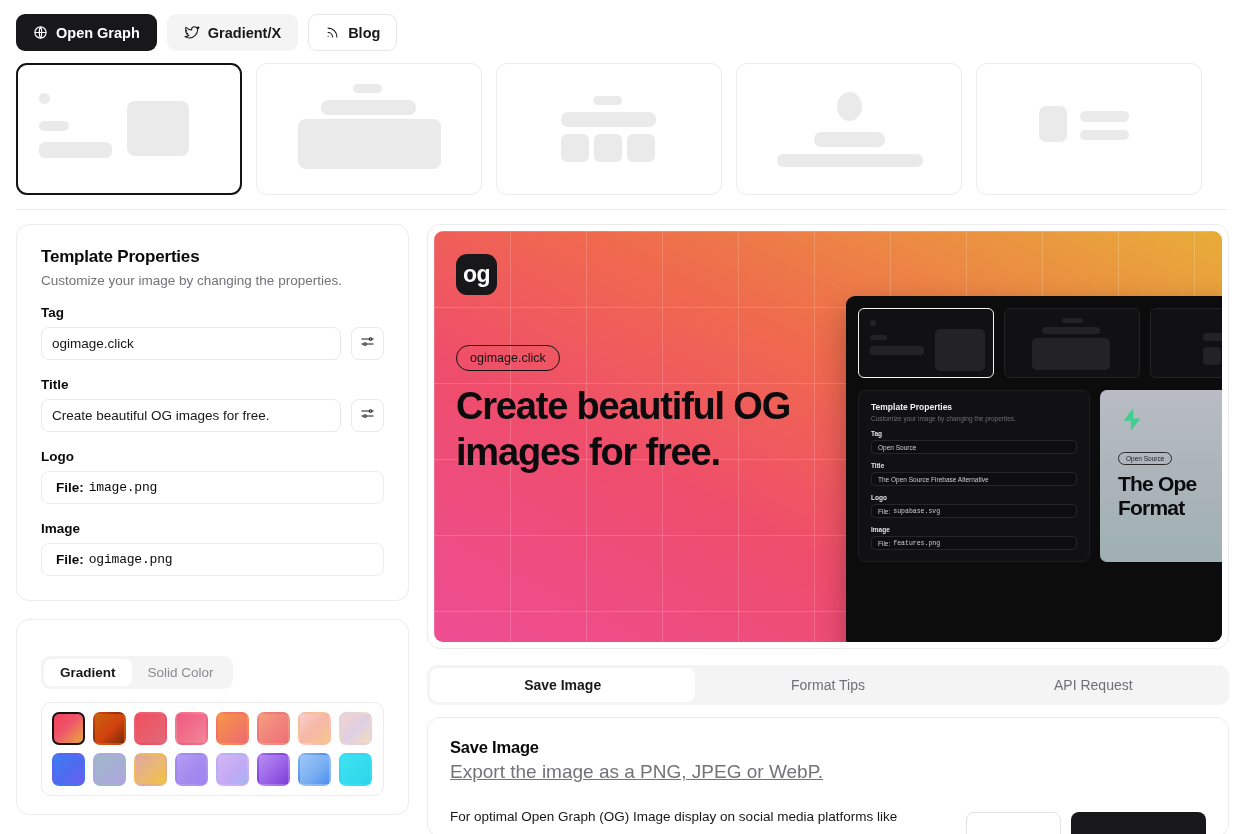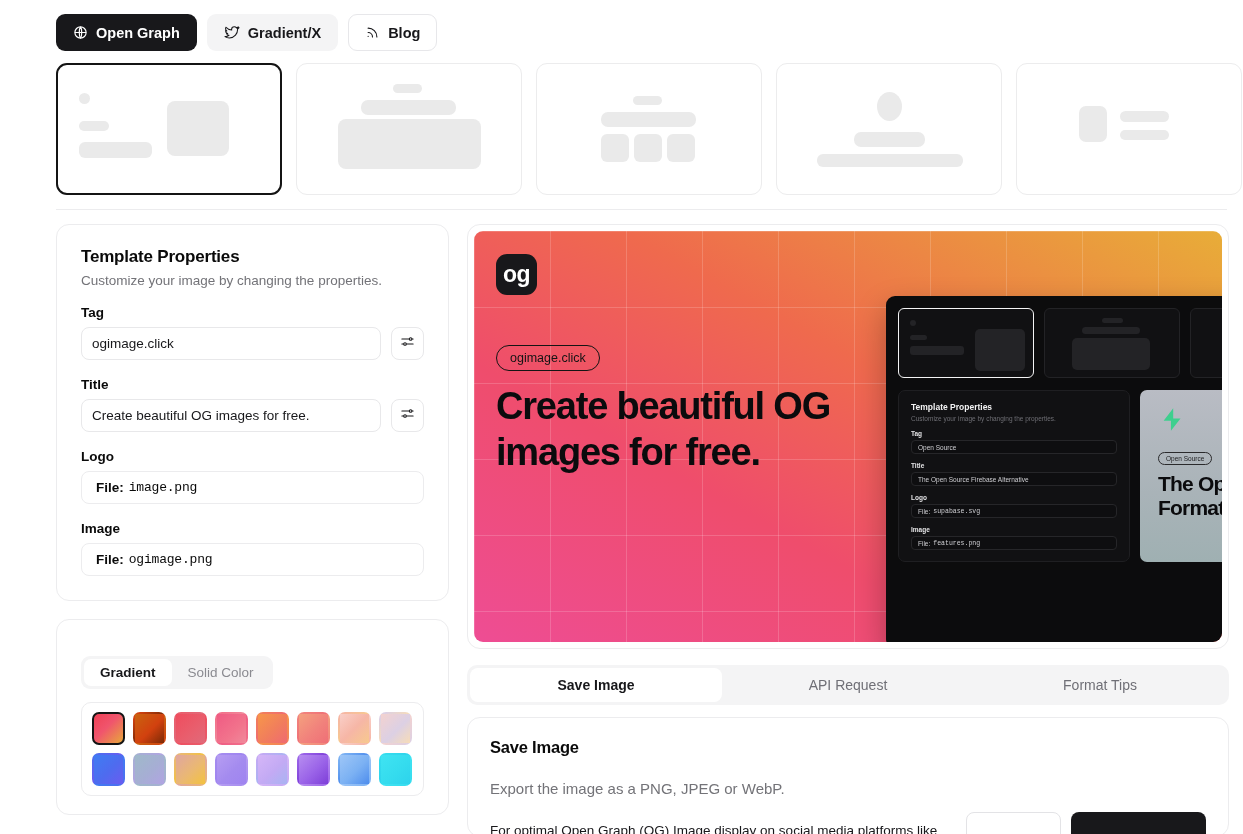--- a/index.html
+++ b/index.html
@@ -4,21 +4,21 @@
 <title>OG Image Generator</title>
 <style>
   * { box-sizing: border-box; margin: 0; padding: 0; }
   html, body {
     width: 1243px; height: 834px;
     background: #ffffff;
     font-family: "Liberation Sans", sans-serif;
     color: #0a0a0a;
     overflow: hidden;
   }
-  .app { position: relative; width: 1243px; height: 834px; padding-left: 40px; }
+  .app { position: relative; width: 1243px; height: 834px; }
 
   
   .toptabs {
     display: flex; align-items: center; gap: 10px;
     padding: 14px 16px 12px 16px;
   }
   .ttab {
     display: inline-flex; align-items: center; gap: 8px;
     height: 37px; padding: 0 16px;
     border-radius: 9px;
@@ -214,21 +214,21 @@
     flex: 1 1 0; text-align: center; padding: 9px 0;
     font-size: 14px; border-radius: 8px; color: #6f6f76; cursor: pointer;
   }
   .btab.active { background: #ffffff; color: #18181b; font-weight: 700; }
 
   .savecard {
     margin-top: 12px; border: 1px solid #ececee; border-radius: 13px;
     background: #fff; padding: 20px 22px; position: relative; height: 120px;
   }
   .save-title { font-size: 16.5px; font-weight: 700; letter-spacing: -0.2px; }
-  .save-sub { font-size: 15px; color: #737378; margin-top: 23px; }
+  .save-sub { font-size: 19px; color: #737378; margin-top: 4px; text-decoration: underline; }
   .save-para { font-size: 13.5px; color: #18181b; margin-top: 24px; width: 520px; line-height: 1.5; }
   .save-actions { position: absolute; right: 22px; bottom: -10px; display: flex; gap: 10px; }
   .fmt-select {
     width: 95px; height: 34px; border: 1px solid #e3e3e6; border-radius: 8px;
     background: #fff;
   }
   .dl-btn {
     width: 135px; height: 34px; border-radius: 8px; background: #18181b;
   }
 </style>
@@ -442,22 +442,22 @@
                   <span>Format</span>
                 </div>
               </div>
             </div>
           </div>
         </div>
       </div>
 
       <div class="btabs">
         <div class="btab active">Save Image</div>
+        <div class="btab">Format Tips</div>
         <div class="btab">API Request</div>
-        <div class="btab">Format Tips</div>
       </div>
 
       <div class="savecard">
         <div class="save-title">Save Image</div>
         <div class="save-sub">Export the image as a PNG, JPEG or WebP.</div>
         <div class="save-para">For optimal Open Graph (OG) Image display on social media platforms like</div>
         <div class="save-actions">
           <div class="fmt-select"></div>
           <div class="dl-btn"></div>
         </div>

